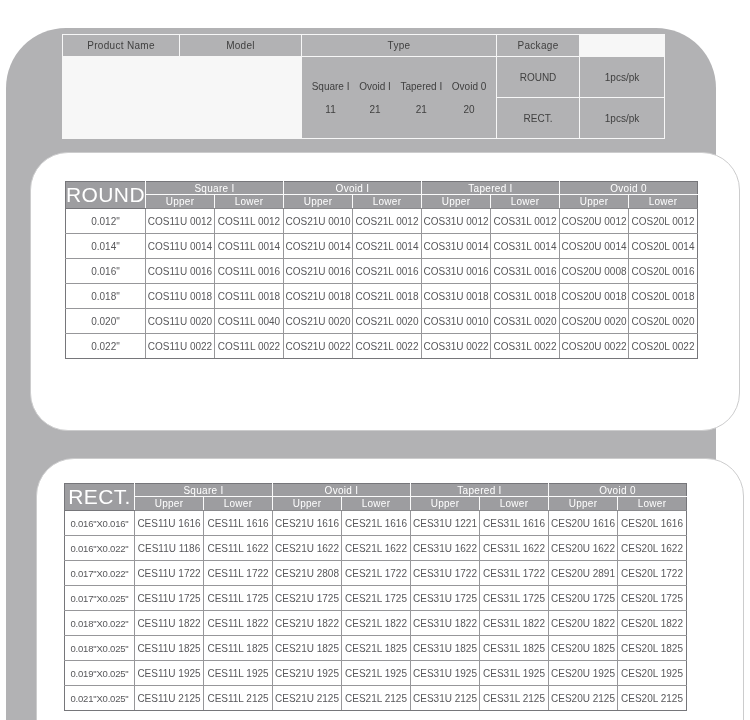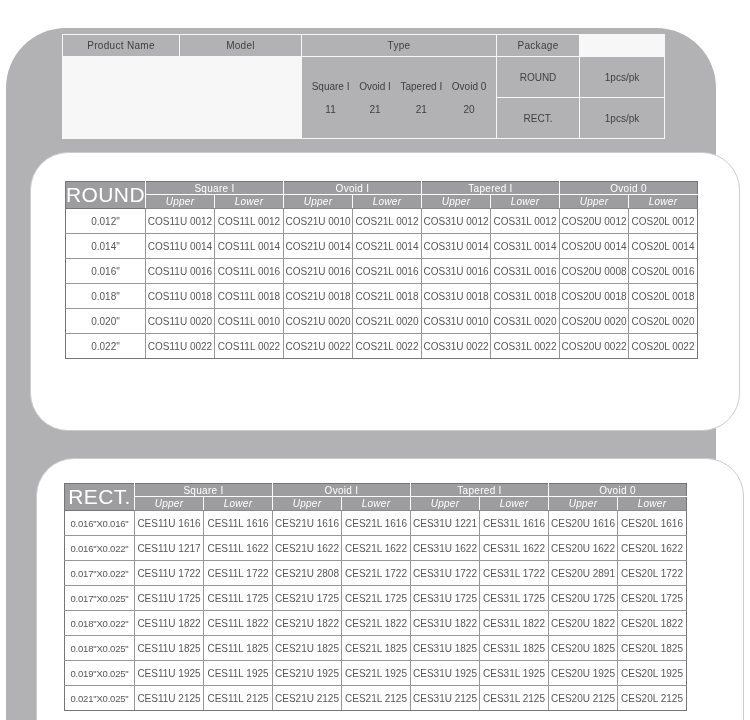--- a/index.html
+++ b/index.html
@@ -48,21 +48,21 @@
   
   table.wire { position:absolute; border-collapse:collapse; table-layout:fixed; }
   .card-round table.wire { left:34px; top:28px; }
   .card-rect  table.wire { left:27px; top:24px; }
 
   .wire th {
     background:#9d9da0; color:#ffffff; font-weight:normal;
     border:1px solid #fbfbfb; padding:0; font-size:10px; letter-spacing:.3px;
   }
   .wire thead tr.group-row th { height:12px; }
-  .wire thead tr.sub-row th   { height:13px;font-style:italic; }
+  .wire thead tr.sub-row th   { height:13px; }
   .wire th.corner { font-size:21px; letter-spacing:.4px; }
 
   .wire td {
     background:#ffffff; color:#57575a; font-size:10px; text-align:center;
     border:1px solid #97979a; padding:0; height:24px; white-space:nowrap;
   }
   [data-table="rect_table"] td.size { font-size:9.5px; letter-spacing:-.2px; }
 
   
   .wire thead tr.group-row th { border-top-color:#76767a; }
@@ -183,21 +183,21 @@
             <td class="code">COS21U 0018</td>
             <td class="code">COS21L 0018</td>
             <td class="code">COS31U 0018</td>
             <td class="code">COS31L 0018</td>
             <td class="code">COS20U 0018</td>
             <td class="code">COS20L 0018</td>
           </tr>
           <tr>
             <td class="size">0.020"</td>
             <td class="code">COS11U 0020</td>
-            <td class="code">COS11L 0010</td>
+            <td class="code">COS11L 0040</td>
             <td class="code">COS21U 0020</td>
             <td class="code">COS21L 0020</td>
             <td class="code">COS31U 0010</td>
             <td class="code">COS31L 0020</td>
             <td class="code">COS20U 0020</td>
             <td class="code">COS20L 0020</td>
           </tr>
           <tr>
             <td class="size">0.022"</td>
             <td class="code">COS11U 0022</td>
@@ -252,21 +252,21 @@
             <td class="code">CES11L 1616</td>
             <td class="code">CES21U 1616</td>
             <td class="code">CES21L 1616</td>
             <td class="code">CES31U 1221</td>
             <td class="code">CES31L 1616</td>
             <td class="code">CES20U 1616</td>
             <td class="code">CES20L 1616</td>
           </tr>
           <tr>
             <td class="size">0.016"X0.022"</td>
-            <td class="code">CES11U 1217</td>
+            <td class="code">CES11U 1186</td>
             <td class="code">CES11L 1622</td>
             <td class="code">CES21U 1622</td>
             <td class="code">CES21L 1622</td>
             <td class="code">CES31U 1622</td>
             <td class="code">CES31L 1622</td>
             <td class="code">CES20U 1622</td>
             <td class="code">CES20L 1622</td>
           </tr>
           <tr>
             <td class="size">0.017"X0.022"</td>

